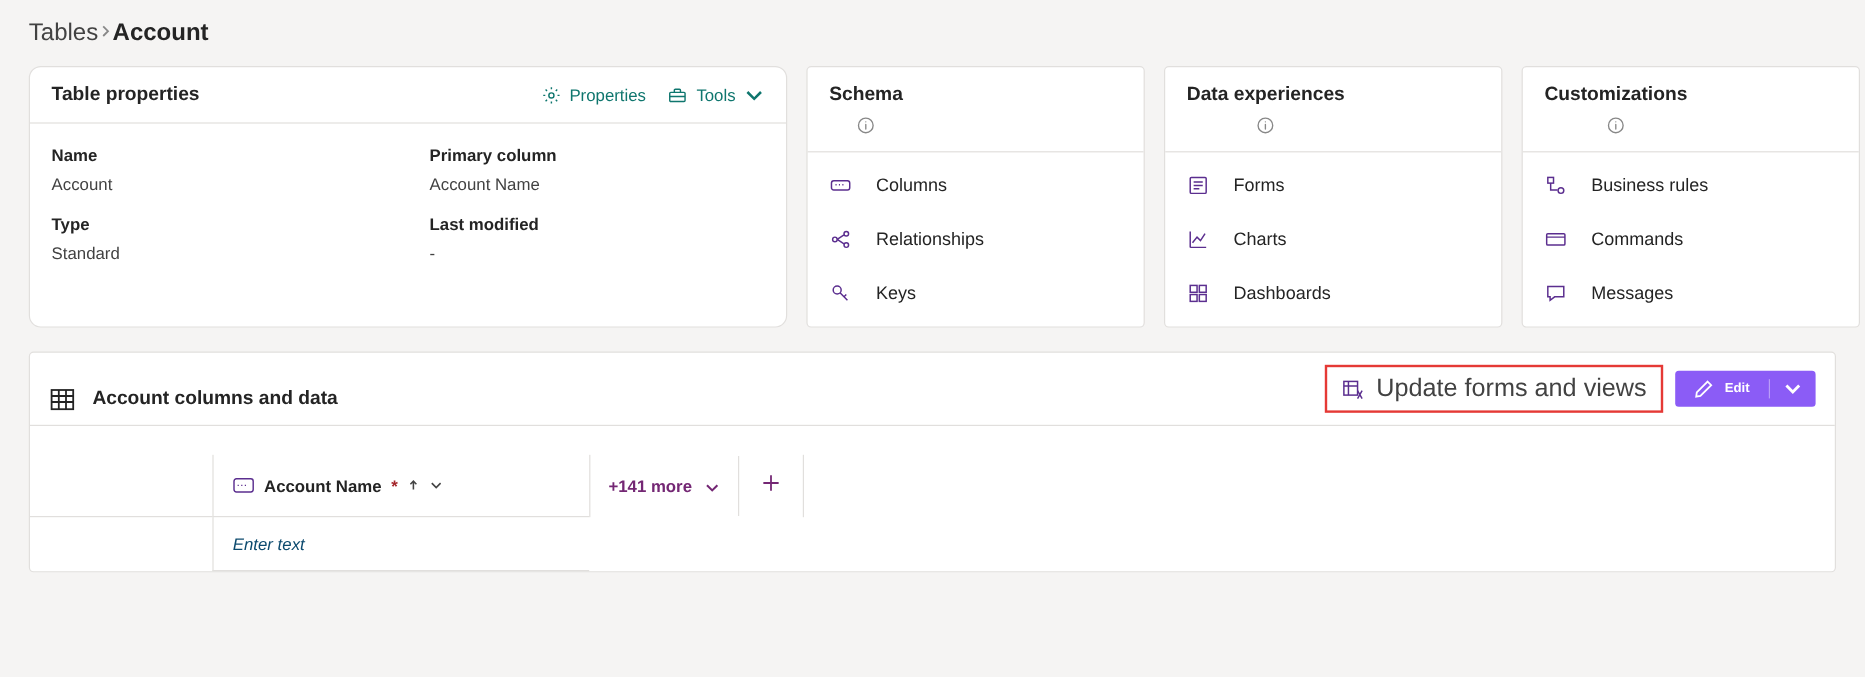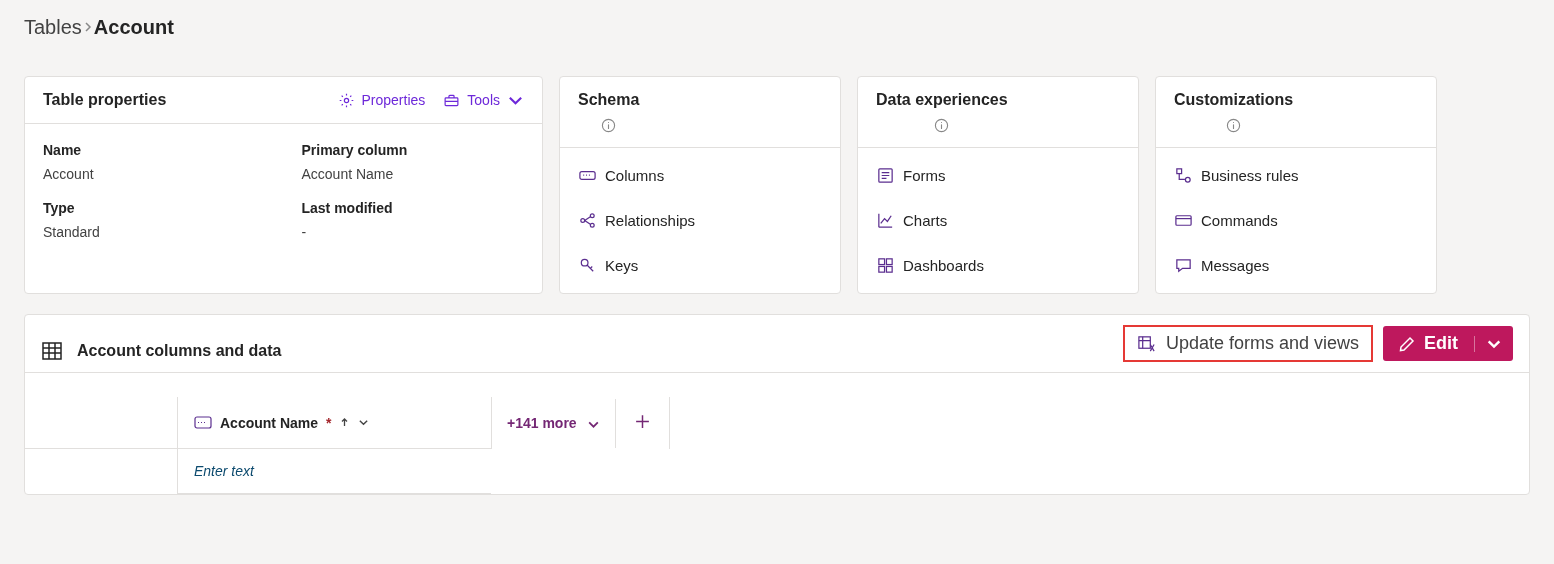--- a/index.html
+++ b/index.html
@@ -1,56 +1,56 @@
 <!DOCTYPE html>
 <html><head>
   <meta charset="utf-8">
   <style>
     * { box-sizing: border-box; margin: 0; padding: 0; }
     body { font-family: 'Segoe UI', Tahoma, sans-serif; background: #f5f4f3; color: #242424; width: 1554px; }
     
     .container { padding: 16px 24px 0 24px; }
     
-    .breadcrumb { display: flex; align-items: center; margin-bottom: 37px; font-size: 20px; }
+    .breadcrumb { display: flex; align-items: center; margin-bottom: 16px; font-size: 20px; }
     .breadcrumb-link { color: #424242; cursor: pointer; }
     .breadcrumb-sep { color: #888; font-size: 16px; }
     .breadcrumb-current { font-weight: 600; color: #242424; }
     
     .cards-row { display: flex; gap: 16px; margin-bottom: 20px; }
     .card { background: #fff; border: 1px solid #e1dfdd; border-radius: 4px; flex-shrink: 0; }
-    .card-properties { width: 519px; }
+    .card-properties { width: 632px; border-radius: 10px; }
     .card-panel { width: 282px; }
     .card-header { display: flex; align-items: center; justify-content: space-between; padding: 14px 18px; border-bottom: 1px solid #e1dfdd; }
     .card-title { font-size: 16px; font-weight: 600; }
     .card-actions { display: flex; gap: 18px; align-items: center; }
-    .action-btn { display: flex; align-items: center; gap: 7px; color: #6d28d9; font-size: 14px; cursor: pointer; }
+    .action-btn { display: flex; align-items: center; gap: 7px; color: #0f766e; font-size: 14px; cursor: pointer; }
     .action-btn svg { width: 17px; height: 17px; }
     .chevron-down { width: 12px; height: 12px; }
     .info-icon { width: 15px; height: 15px; color: #888; }
     .card-header-title-group { display: flex; align-items: center; gap: 9px; flex-direction: column; }
     
     .card-body { padding: 18px; }
     .props-grid { display: flex; gap: 36px; }
     .prop-col { flex: 1; }
     .prop-label { font-weight: 600; font-size: 14px; margin-bottom: 8px; }
     .prop-value { font-size: 14px; color: #424242; margin-bottom: 18px; }
     
     .panel-list { padding: 18px; display: flex; flex-direction: column; gap: 26px; }
-    .panel-item { display: flex; align-items: center; gap: 8px; font-size: 15px; cursor: pointer; color: #242424; }
+    .panel-item { display: flex; align-items: center; gap: 20px; font-size: 15px; cursor: pointer; color: #242424; }
     .panel-item svg { width: 19px; height: 19px; color: #5b2e8f; flex-shrink: 0; }
     
     .data-section { background: #fff; border: 1px solid #e1dfdd; border-radius: 4px; }
     .data-header { display: flex; align-items: flex-end; justify-content: space-between; padding: 10px 16px; border-bottom: 1px solid #e1dfdd; }
     .data-header-left { display: flex; align-items: center; gap: 14px; }
     .data-header-left svg { width: 22px; height: 22px; }
     .data-title { font-size: 16px; font-weight: 600; }
     .data-header-right { display: flex; align-items: center; gap: 10px; }
-    .update-btn { display: flex; align-items: center; gap: 10px; border: 2px solid #e53935; padding: 6px 12px; color: #424242; cursor: pointer; font-size: 18px; }
+    .update-btn { display: flex; align-items: center; gap: 10px; border: 2px solid #e53935; padding: 6px 12px; color: #424242; cursor: pointer; font-size: 21px; }
     .update-btn svg { width: 19px; height: 19px; color: #5b2e8f;}
-    .edit-btn { background: #be185d; color: #fff; padding: 7px 0; border-radius: 3px; display: flex; align-items: center; cursor: pointer; font-size: 18px; font-weight:600;}
+    .edit-btn { background: #8b5cf6; color: #fff; padding: 7px 0; border-radius: 3px; display: flex; align-items: center; cursor: pointer; font-size: 11px; font-weight:600;}
     .edit-btn-main { display:flex; align-items:center; gap:9px; padding: 0 16px;}
     .edit-btn-split { border-left:1px solid rgba(255,255,255,0.4); padding: 0 11px; display:flex; align-items:center;}
     .edit-btn svg { width: 16px; height: 16px; }
     
     .data-grid { display: flex; align-items: stretch; padding-top: 24px; }
     .row-selector { width: 152px; border-bottom: 1px solid #e1dfdd; height: 52px;}
     .col-header-cell { width: 314px; padding: 14px 16px; border: 1px solid #e1dfdd; border-top: none; border-right:none; display: flex; align-items: center; gap: 8px; font-size: 14px; font-weight: 600; cursor: pointer; }
     .col-header-cell .req { color: #a4262c; }
     .pill-icon-sm { width:18px; height:13px; }
     .more-cell { display: flex; align-items: center; border: 1px solid #e1dfdd; border-top:none; border-bottom:none; }

